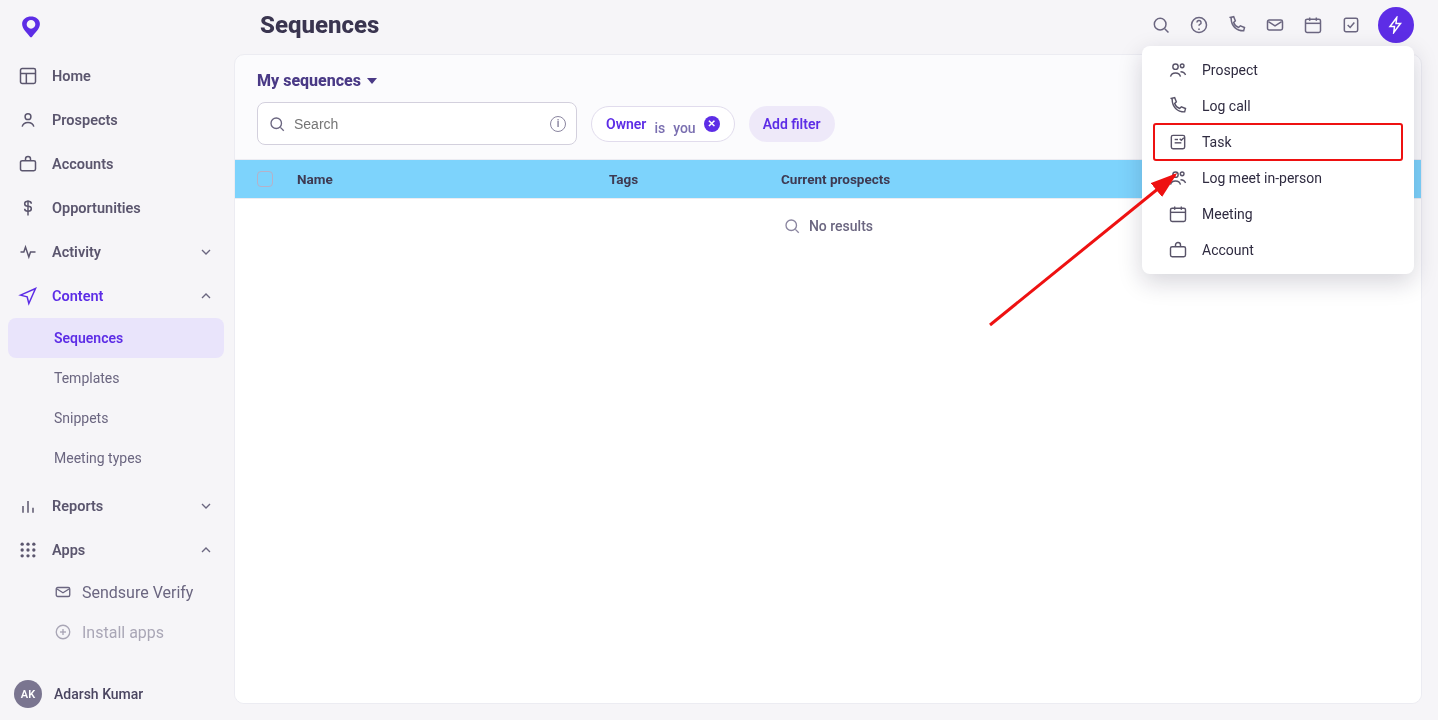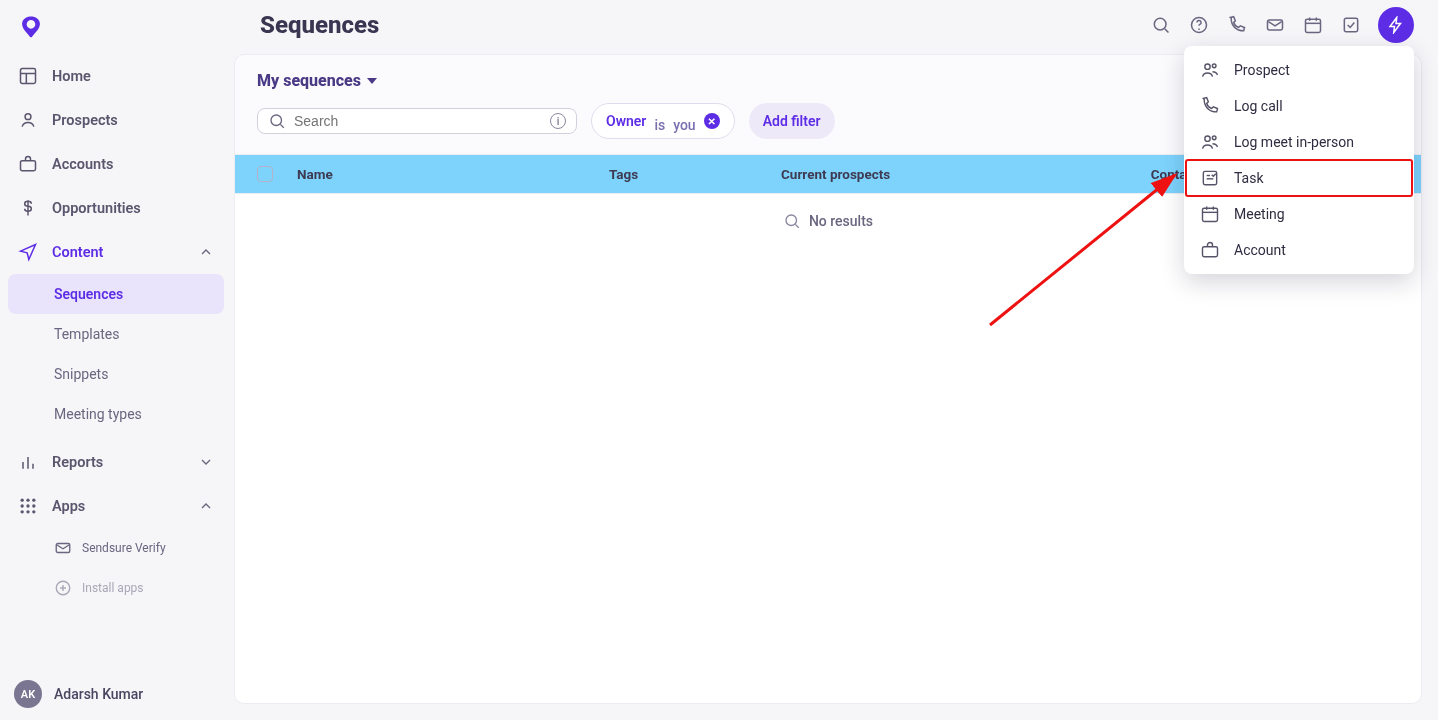--- a/index.html
+++ b/index.html
@@ -58,21 +58,21 @@
   .sub-item.active {
     background:#e9e4fb;
     color:#5d2de6;
     font-weight:600;
   }
   .nav-title { display:flex; align-items:center; height:44px; padding:0 10px; gap:14px; font-weight:600; color:#5b566e; font-size:14.5px; cursor:pointer;}
   .nav-title .chev { margin-left:auto; color:#6b6680;}
   .apps-sub {
     display:flex; align-items:center;
     height:40px; padding-left:46px;
-    font-size:12px; color:#6b6680; cursor:pointer; gap:10px;
+    font-size:16px; color:#6b6680; cursor:pointer; gap:10px;
     position:relative;
   }
   .apps-sub .mini-icon{ position:absolute; left:46px; width:18px; height:18px; color:#6b6680;}
   .apps-sub span.label{ margin-left:28px;}
   .sidebar-footer {
     height: 52px;
     border-top: none;
     display:flex; align-items:center;
     padding: 0 14px;
     gap: 12px;
@@ -134,21 +134,21 @@
   .scope {
     font-weight:800; color:#4a3a86; font-size:16px;
     display:flex; align-items:center; gap:6px; cursor:pointer;
   }
   .scope .tri { width:0;height:0;border-left:5px solid transparent;border-right:5px solid transparent;border-top:6px solid #4a3a86;}
   .filters-row {
     padding: 6px 22px 14px;
     display:flex; align-items:center; gap:14px;
   }
   .search-box {
-    width: 320px; height:26px;
+    width: 320px; height:43px;
     border:1px solid #d3d0dd;
     border-radius:8px;
     display:flex; align-items:center;
     padding:4px 10px;
     gap:8px;
     background:#fff;
   }
   .search-box input {
     flex:1; border:none; outline:none;
     font-size:14px; color:#3a3550;
@@ -203,25 +203,25 @@
     background:#fff;
   }
   .no-results{ display:flex; align-items:center; gap:8px; color:#6b6680; font-size:14px; font-weight:500;}
   .no-results .icon{ width:18px;height:18px; color:#8b86a0;}
 
   
   .dropdown {
     position:absolute;
     right: 24px;
     top: 46px;
-    width: 230px;
+    width: 272px;
     background:#fff;
     border-radius:8px;
     box-shadow: 0 8px 24px rgba(20,16,50,.18);
-    padding: 6px 2px;
+    padding: 6px 12px;
     z-index: 50;
   }
   .dd-item {
     height:36px; display:flex; align-items:center;
     padding:0 14px; gap:14px;
     font-size:14px; color:#2f2b40; cursor:pointer;
   }
   .dd-item .ddicon{ width:20px;height:20px; color:#585368; display:flex;align-items:center;justify-content:center;}
   .dd-item.highlight-box{
     outline: 2.5px solid #e11;  
@@ -283,20 +283,33 @@
     <div class="nav-item">
       <span class="icon">
         <svg width="20" height="20" viewBox="0 0 24 24" fill="none" stroke="currentColor" stroke-width="1.8">
             <path d="M12 3v18"></path>
             <path d="M16 7c0-2-2-3-4-3s-4 1-4 3 2 3 4 3 4 1 4 3-2 3-4 3-4-1-4-3"></path>
           </svg>
       </span>
       <span>Opportunities</span>
     </div>
 
+    <div class="nav-title">
+      <span class="icon">
+        <svg width="20" height="20" viewBox="0 0 24 24" fill="none" stroke="currentColor" stroke-width="1.8">
+            <path d="M3 12h4l2-6 4 12 2-6h6"></path>
+          </svg>
+      </span>
+      <span>Activity</span>
+      <span class="chev">
+        <svg width="16" height="16" viewBox="0 0 24 24" fill="none" stroke="currentColor" stroke-width="2">
+            <polyline points="6 9 12 15 18 9"></polyline>
+          </svg>
+      </span>
+    </div>
 
     <div class="nav-title active" style="color:#5d2de6">
       <span class="icon" style="color:#5d2de6">
         <svg width="20" height="20" viewBox="0 0 24 24" fill="none" stroke="currentColor" stroke-width="1.8">
             <path d="M3 11l18-8-8 18-2-8-8-2z"></path>
           </svg>
       </span>
       <span>Content</span>
       <span class="chev">
         <svg width="16" height="16" viewBox="0 0 24 24" fill="none" stroke="currentColor" stroke-width="2">
@@ -513,42 +526,42 @@
     <span>Prospect</span>
   </div>
   <div class="dd-item">
     <span class="ddicon">
       <svg width="20" height="20" viewBox="0 0 24 24" fill="none" stroke="currentColor" stroke-width="1.7">
           <path d="M5 4c0 9 6 15 15 15l1-4-5-2-2 2c-3-1-5-3-6-6l2-2-2-5-4 1Z"></path>
         </svg>
     </span>
     <span>Log call</span>
   </div>
+  <div class="dd-item highlight-box">
+    <span class="ddicon">
+      <svg width="20" height="20" viewBox="0 0 24 24" fill="none" stroke="currentColor" stroke-width="1.7">
+          <rect x="4" y="4" width="16" height="16" rx="2"></rect>
+          <path d="M8 9h4"></path>
+          <path d="M8 13h8"></path>
+          <path d="m14 8 2 2 3-3"></path>
+        </svg>
+    </span>
+    <span>Task</span>
+  </div>
   <div class="dd-item">
     <span class="ddicon">
       <svg width="20" height="20" viewBox="0 0 24 24" fill="none" stroke="currentColor" stroke-width="1.7">
           <circle cx="9" cy="8" r="3.2"></circle>
           <path d="M3 20c.8-3.5 4-4.5 6-4.5s5.2 1 6 4.5"></path>
           <circle cx="17" cy="7" r="2.2"></circle>
           <path d="M15 14c2 0 5 .6 6 4"></path>
         </svg>
     </span>
     <span>Log meet in-person</span>
   </div>
-  <div class="dd-item highlight-box">
-    <span class="ddicon">
-      <svg width="20" height="20" viewBox="0 0 24 24" fill="none" stroke="currentColor" stroke-width="1.7">
-          <rect x="4" y="4" width="16" height="16" rx="2"></rect>
-          <path d="M8 9h4"></path>
-          <path d="M8 13h8"></path>
-          <path d="m14 8 2 2 3-3"></path>
-        </svg>
-    </span>
-    <span>Task</span>
-  </div>
   <div class="dd-item">
     <span class="ddicon">
       <svg width="20" height="20" viewBox="0 0 24 24" fill="none" stroke="currentColor" stroke-width="1.7">
           <rect x="3" y="5" width="18" height="16" rx="2"></rect>
           <line x1="3" y1="10" x2="21" y2="10"></line>
           <line x1="8" y1="3" x2="8" y2="7"></line>
           <line x1="16" y1="3" x2="16" y2="7"></line>
         </svg>
     </span>
     <span>Meeting</span>

